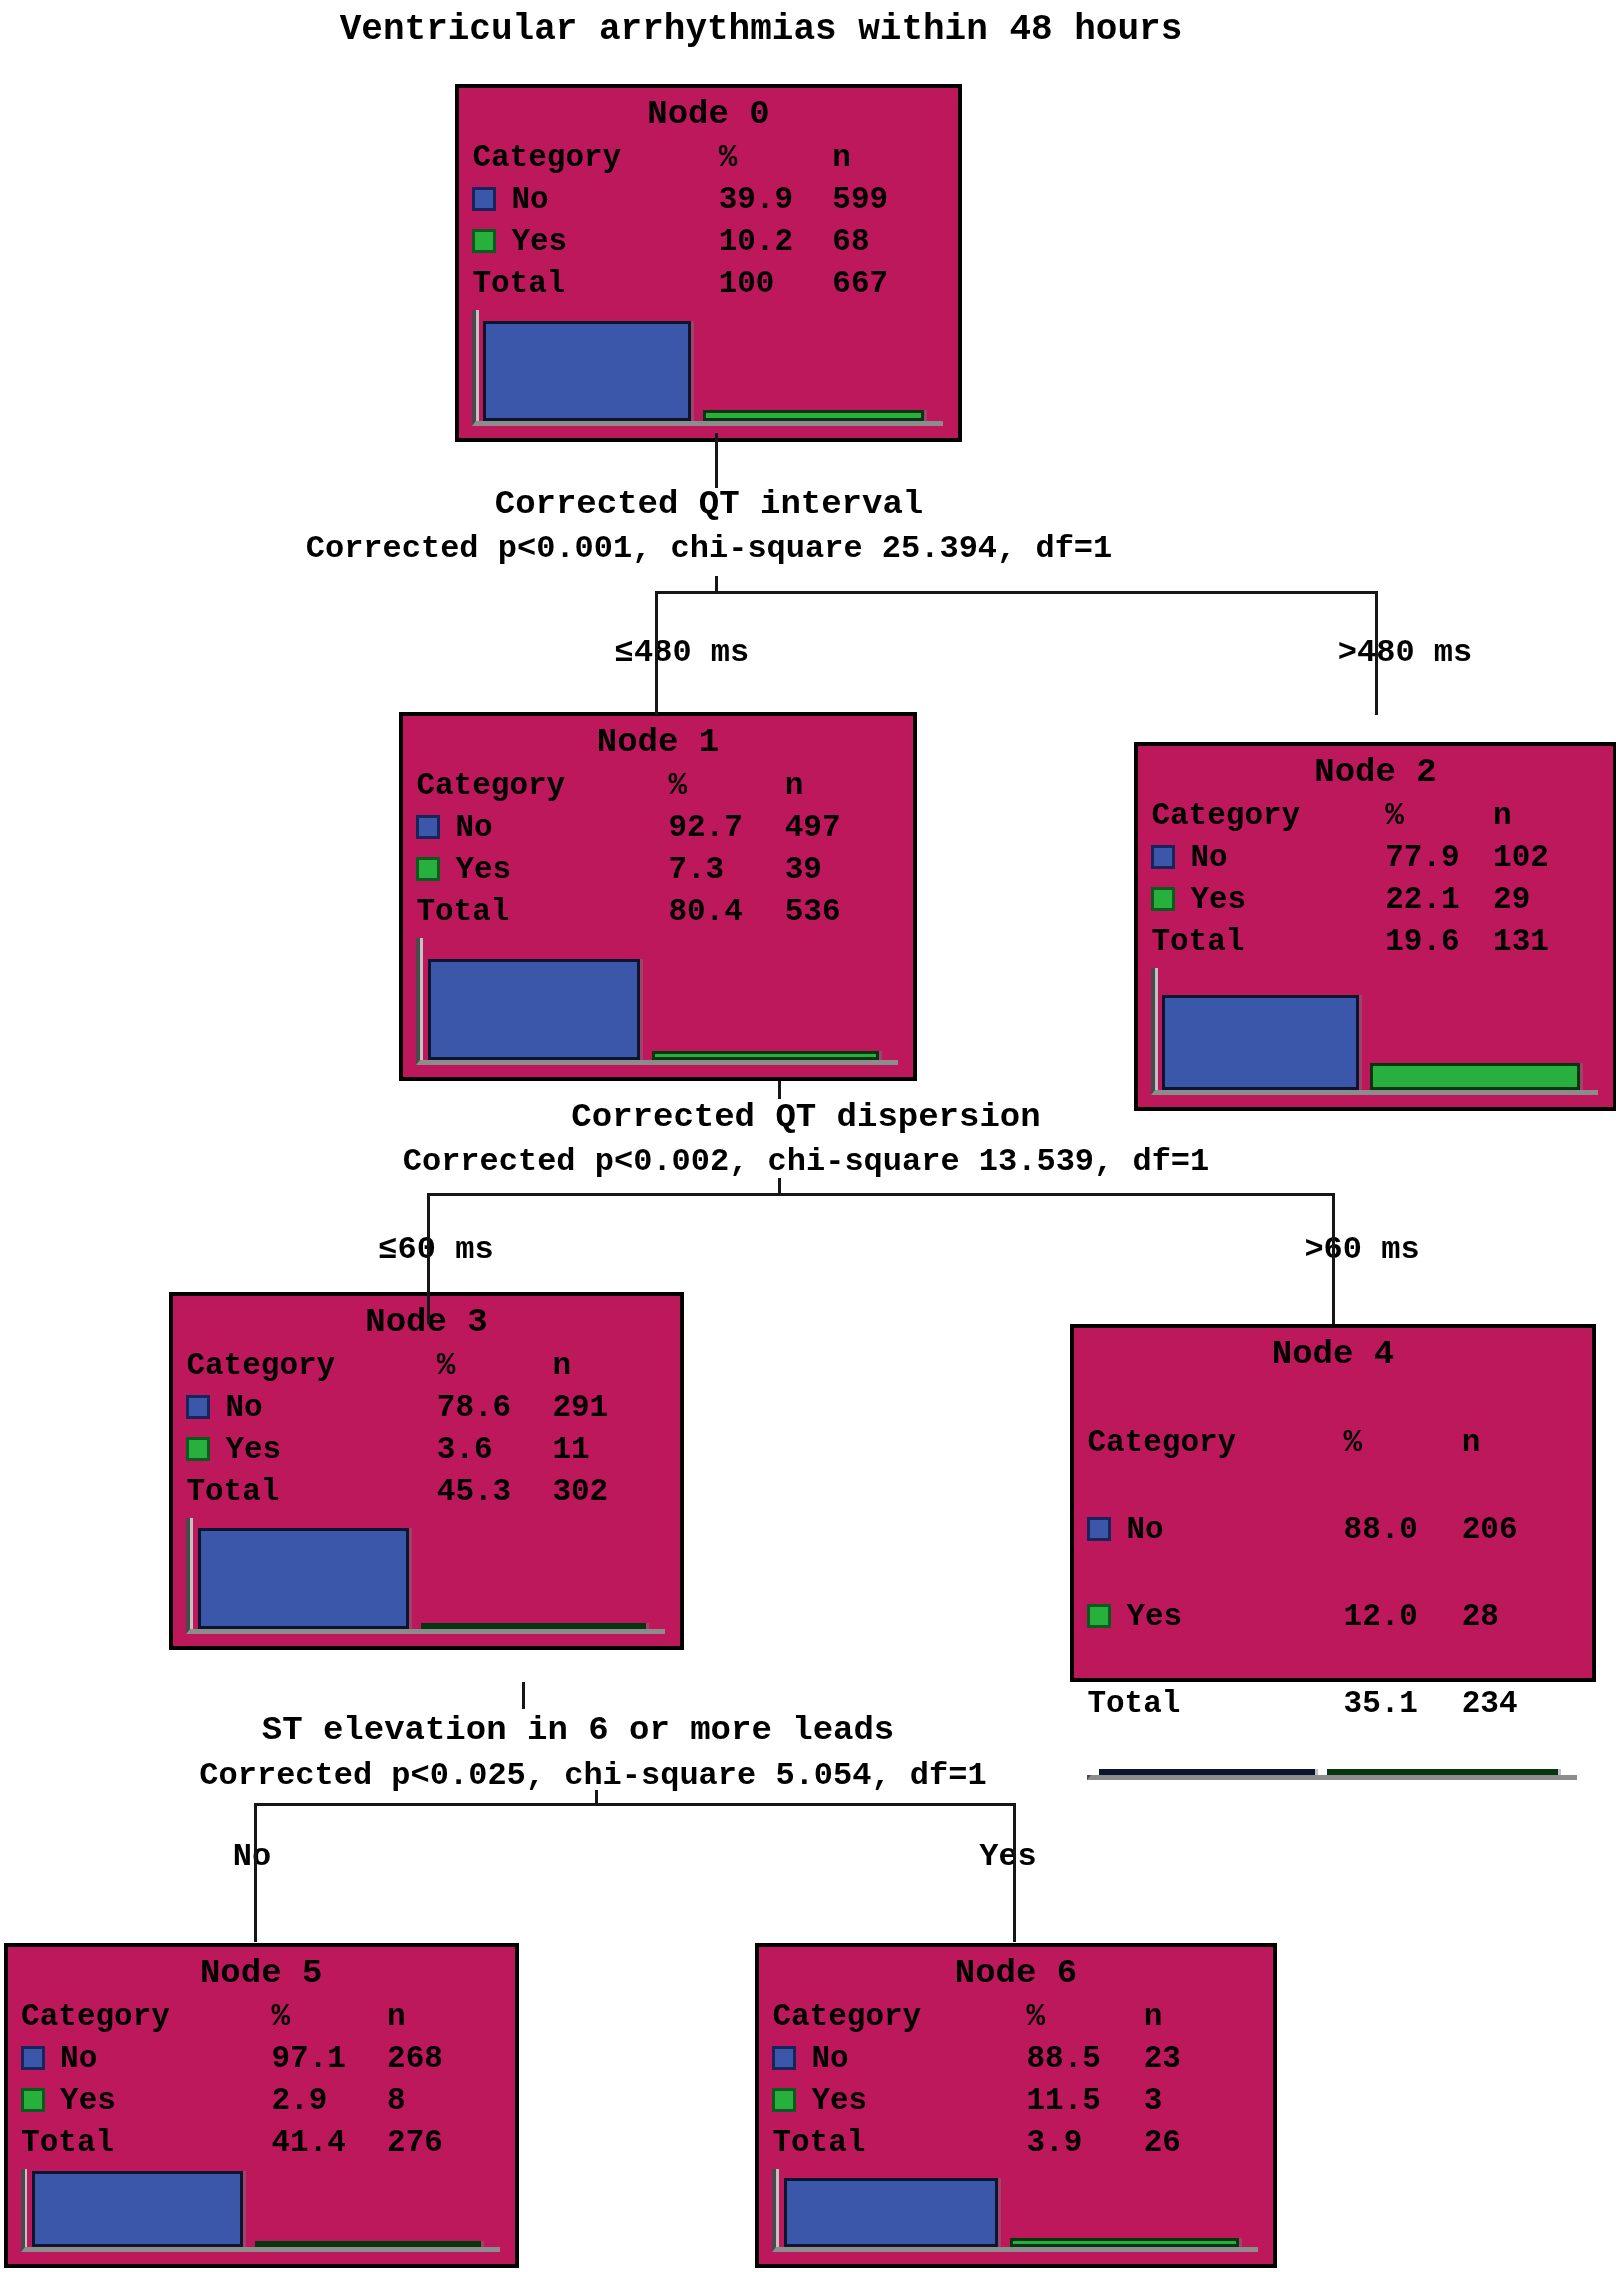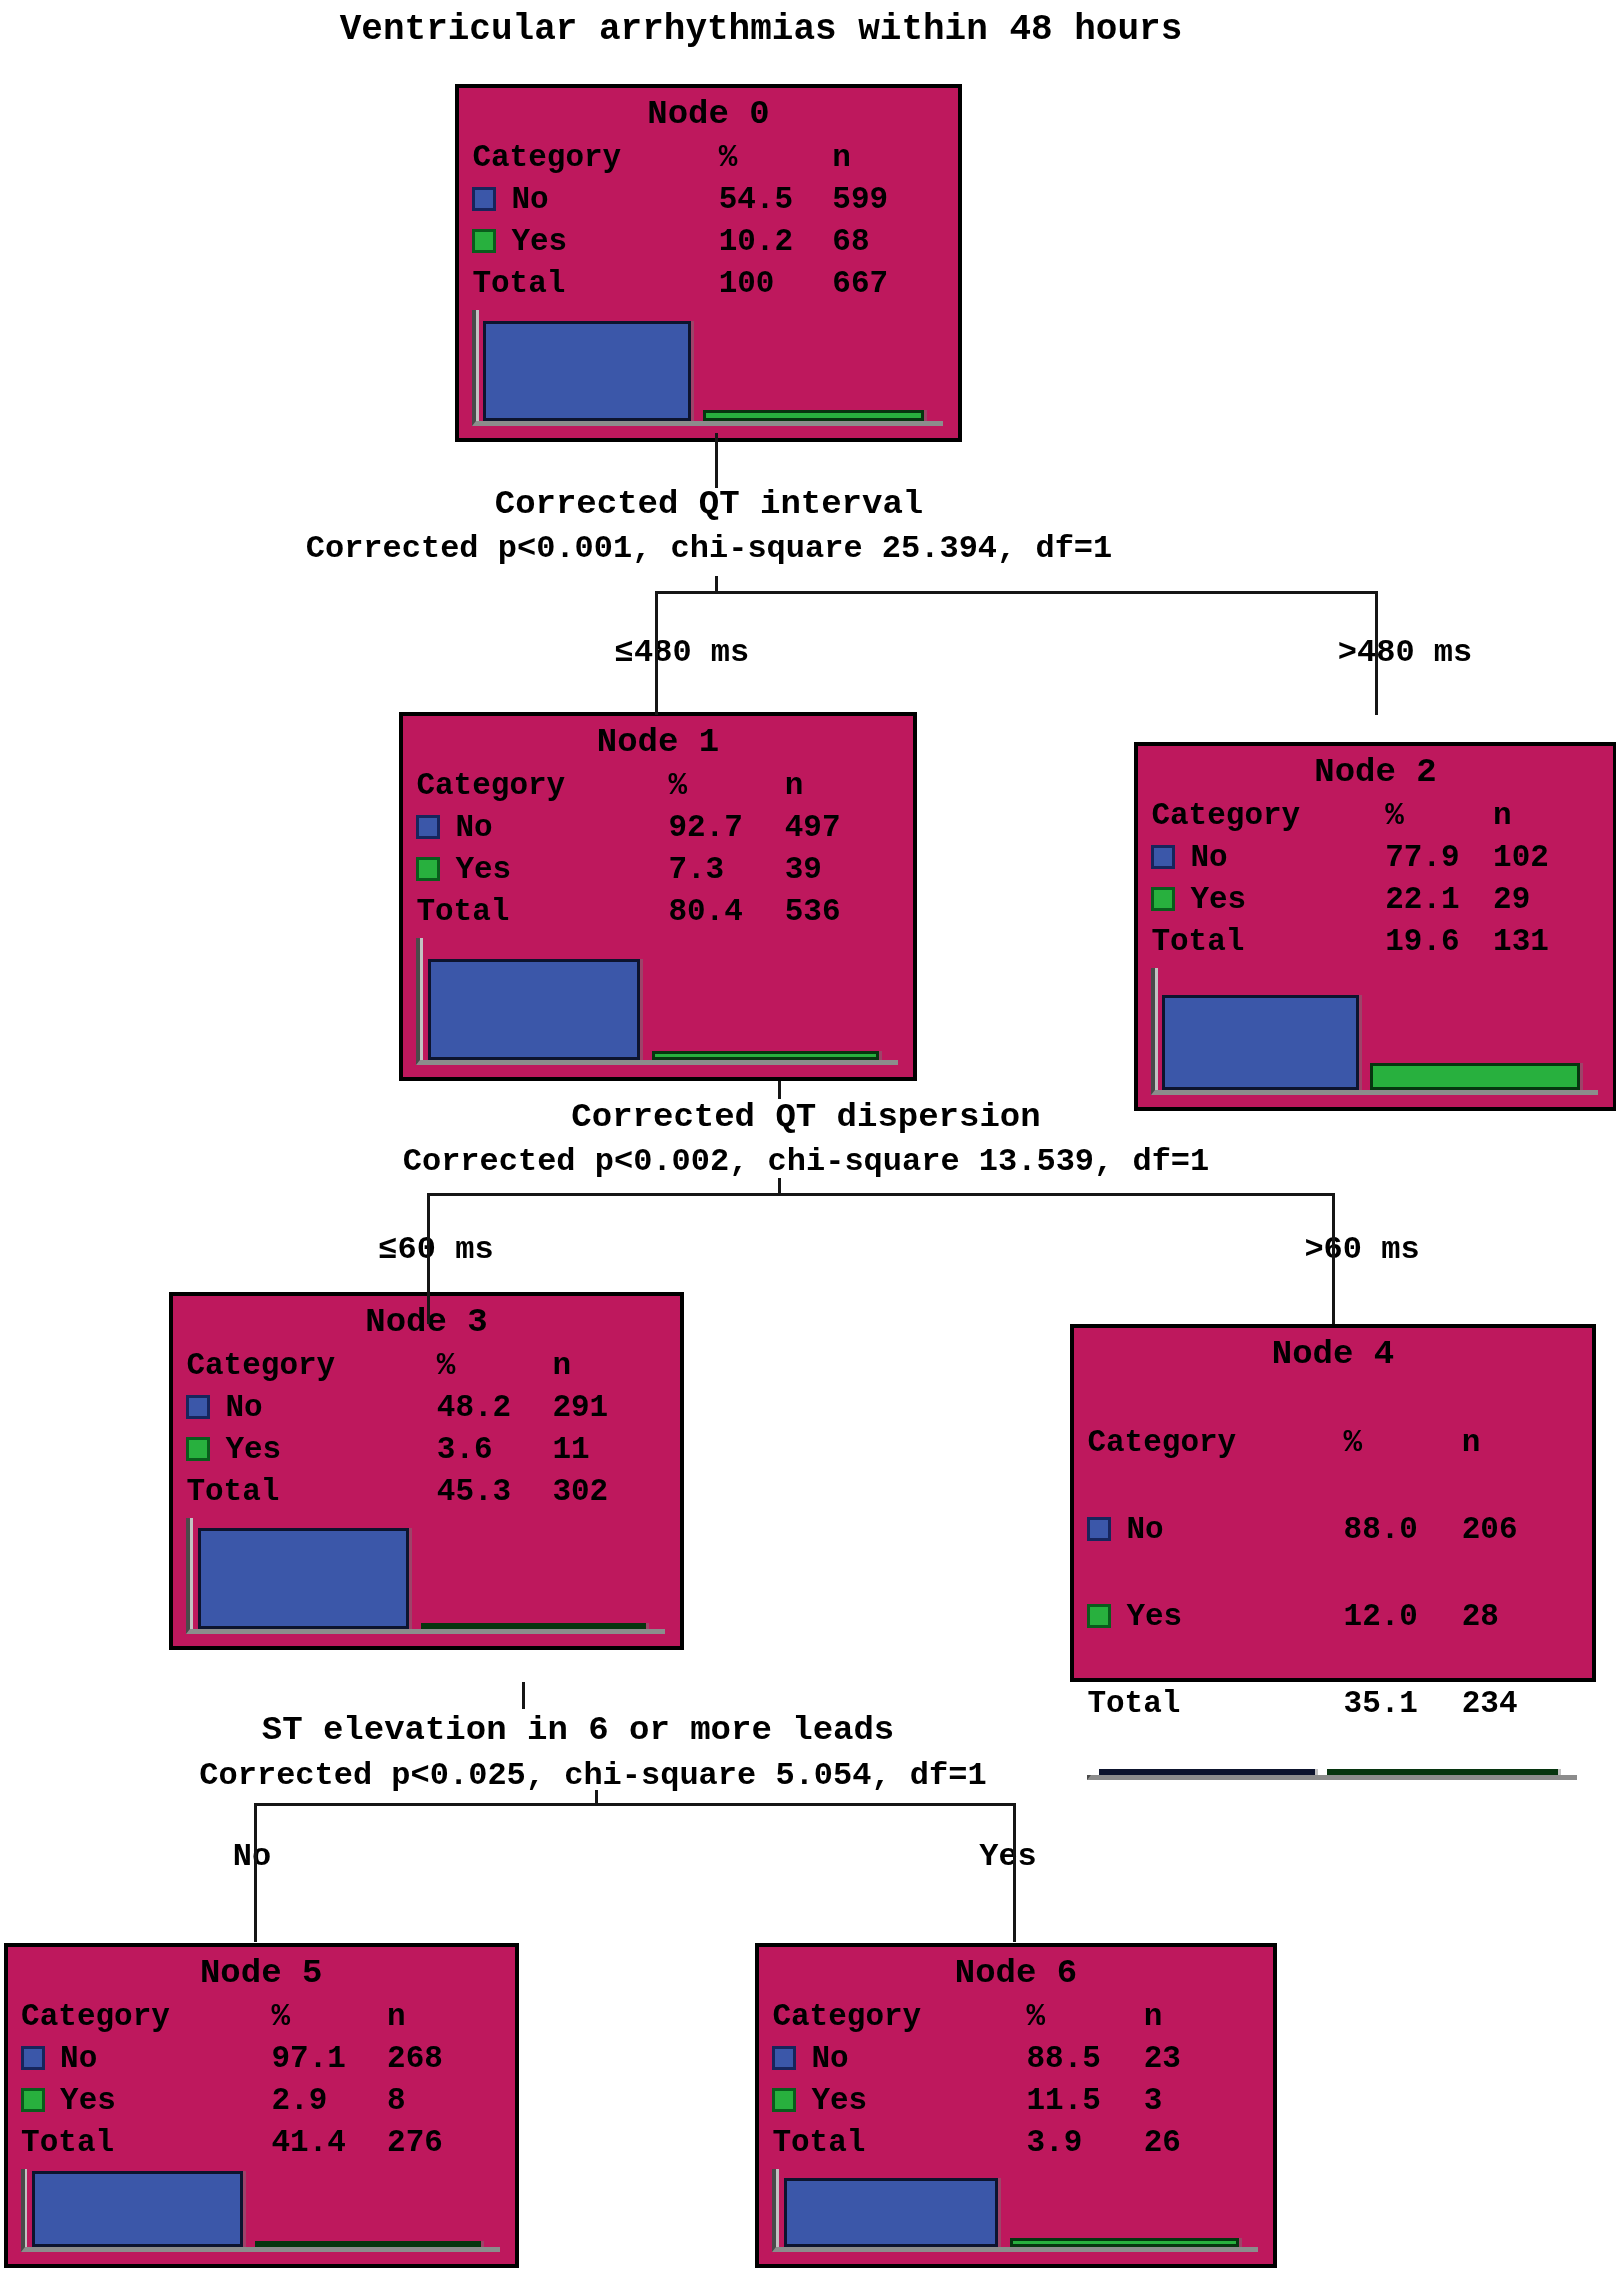--- a/index.html
+++ b/index.html
@@ -66,21 +66,21 @@
     <div class="trow">
       <div class="c-label">Category</div>
       <div class="c-pct">%</div>
       <div class="c-n">n</div>
     </div>
     <div class="trow">
       <div class="c-label">
         <span class="swatch sw-no"></span>
         <span>No</span>
       </div>
-      <div class="c-pct">54.5</div>
+      <div class="c-pct">39.9</div>
       <div class="c-n">599</div>
     </div>
     <div class="trow">
       <div class="c-label">
         <span class="swatch sw-yes"></span>
         <span>Yes</span>
       </div>
       <div class="c-pct">10.2</div>
       <div class="c-n">68</div>
     </div>
@@ -165,21 +165,21 @@
     <div class="trow">
       <div class="c-label">Category</div>
       <div class="c-pct">%</div>
       <div class="c-n">n</div>
     </div>
     <div class="trow">
       <div class="c-label">
         <span class="swatch sw-no"></span>
         <span>No</span>
       </div>
-      <div class="c-pct">48.2</div>
+      <div class="c-pct">78.6</div>
       <div class="c-n">291</div>
     </div>
     <div class="trow">
       <div class="c-label">
         <span class="swatch sw-yes"></span>
         <span>Yes</span>
       </div>
       <div class="c-pct">3.6</div>
       <div class="c-n">11</div>
     </div>

